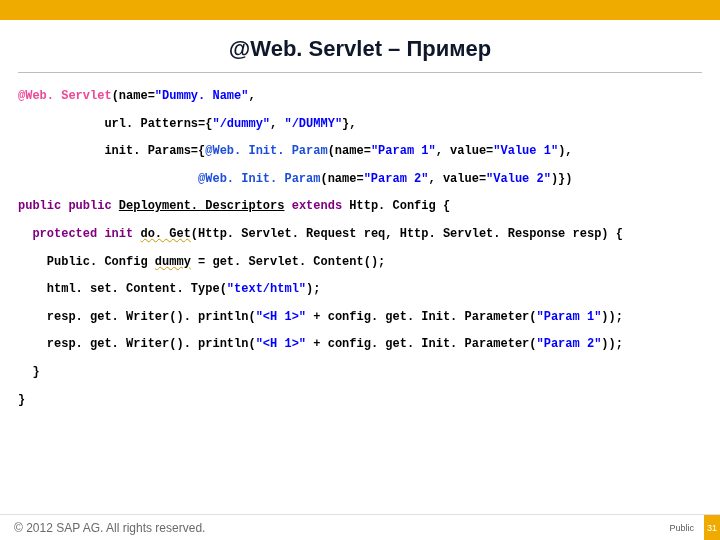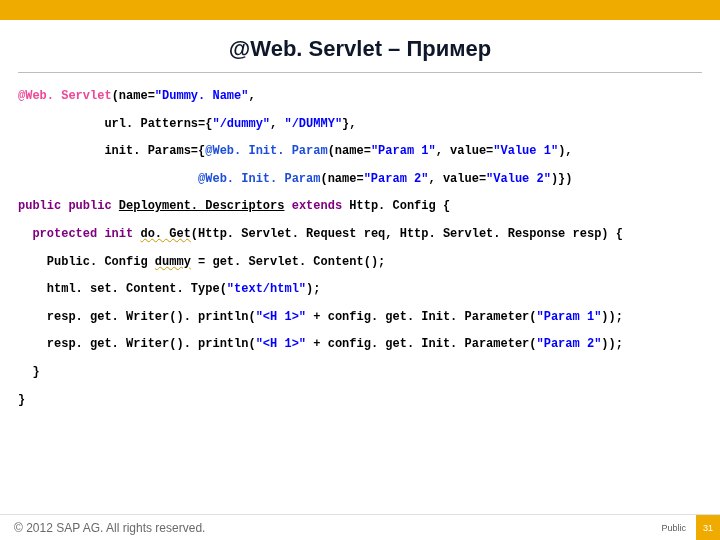--- a/index.html
+++ b/index.html
@@ -70,21 +70,21 @@
     }
     .footer .classification {
       font-size: 9px;
       color: #5a5a5a;
       margin-right: 10px;
     }
     .footer .pagenum {
       background: #f0ab00;
       color: #fff;
       font-size: 9px;
-      width: 24px;
+      width: 16px;
       height: 26px;
       display: flex;
       align-items: center;
       justify-content: center;
       margin-right: -10px;
     }
   </style>
 </head>
 <body>
 

